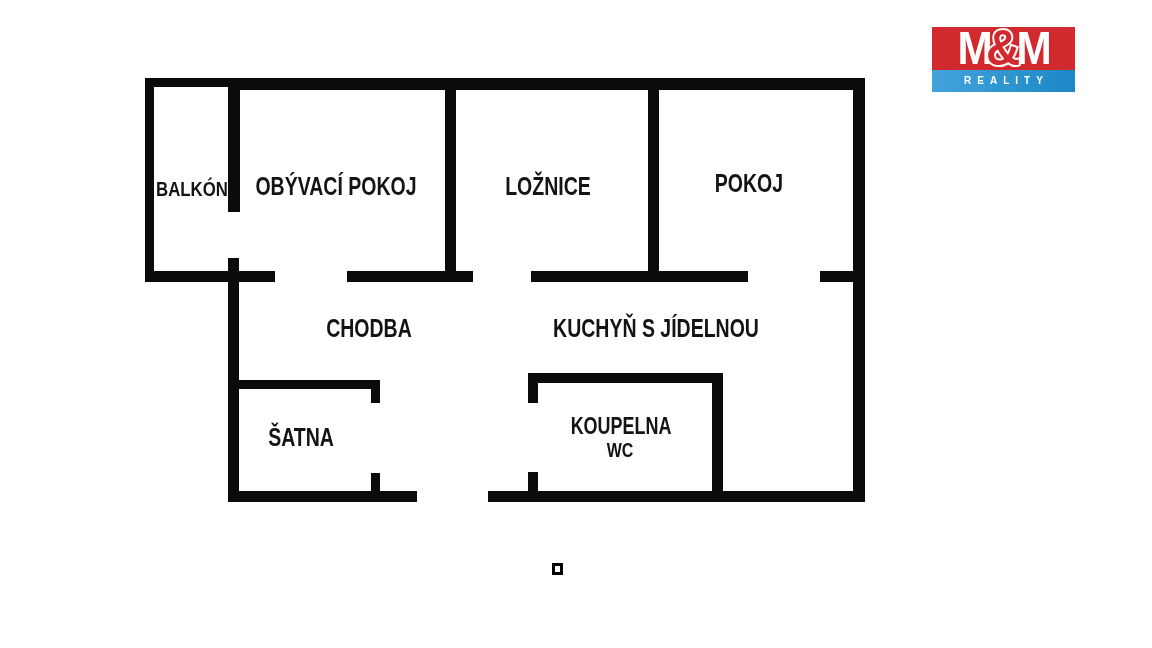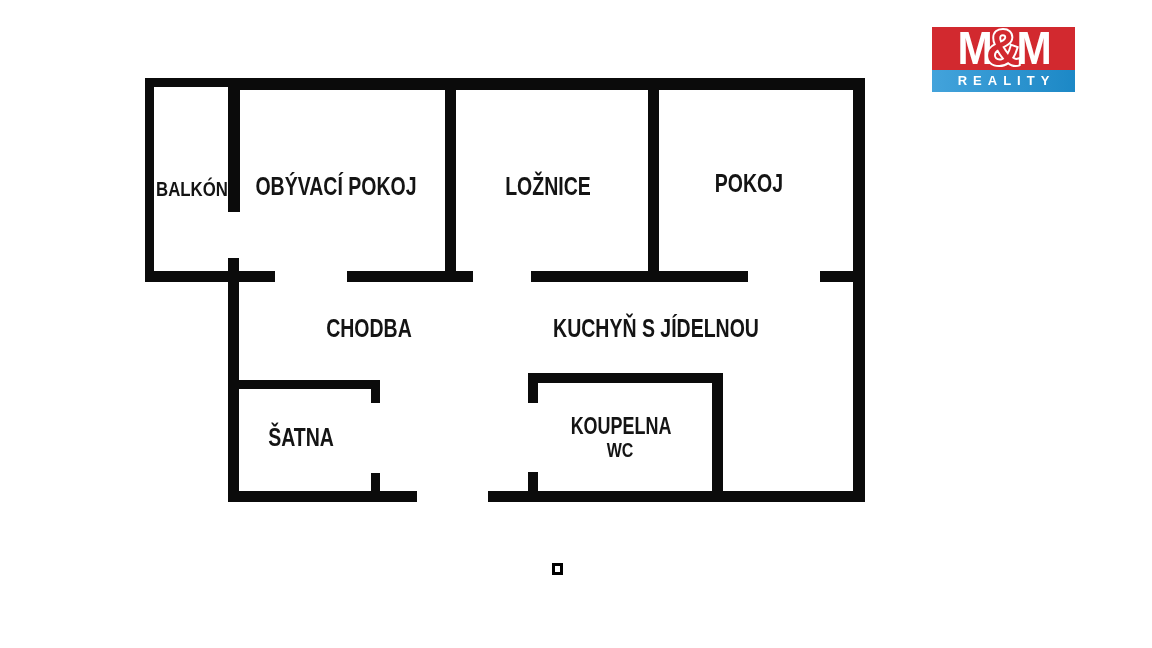--- a/index.html
+++ b/index.html
@@ -88,21 +88,21 @@
   .logo-blue {
     height: 22px;
     background: linear-gradient(to right, #43a3db, #1c88c6);
     display: flex;
     align-items: center;
     justify-content: center;
   }
   .logo-reality {
     color: #ffffff;
     font-weight: bold;
-    font-size: 13px;
+    font-size: 10px;
     letter-spacing: 6px;
     padding-left: 6px; 
     line-height: 22px;
   }
 </style>
 </head>
 <body>
 
 <div id="canvas">
 

